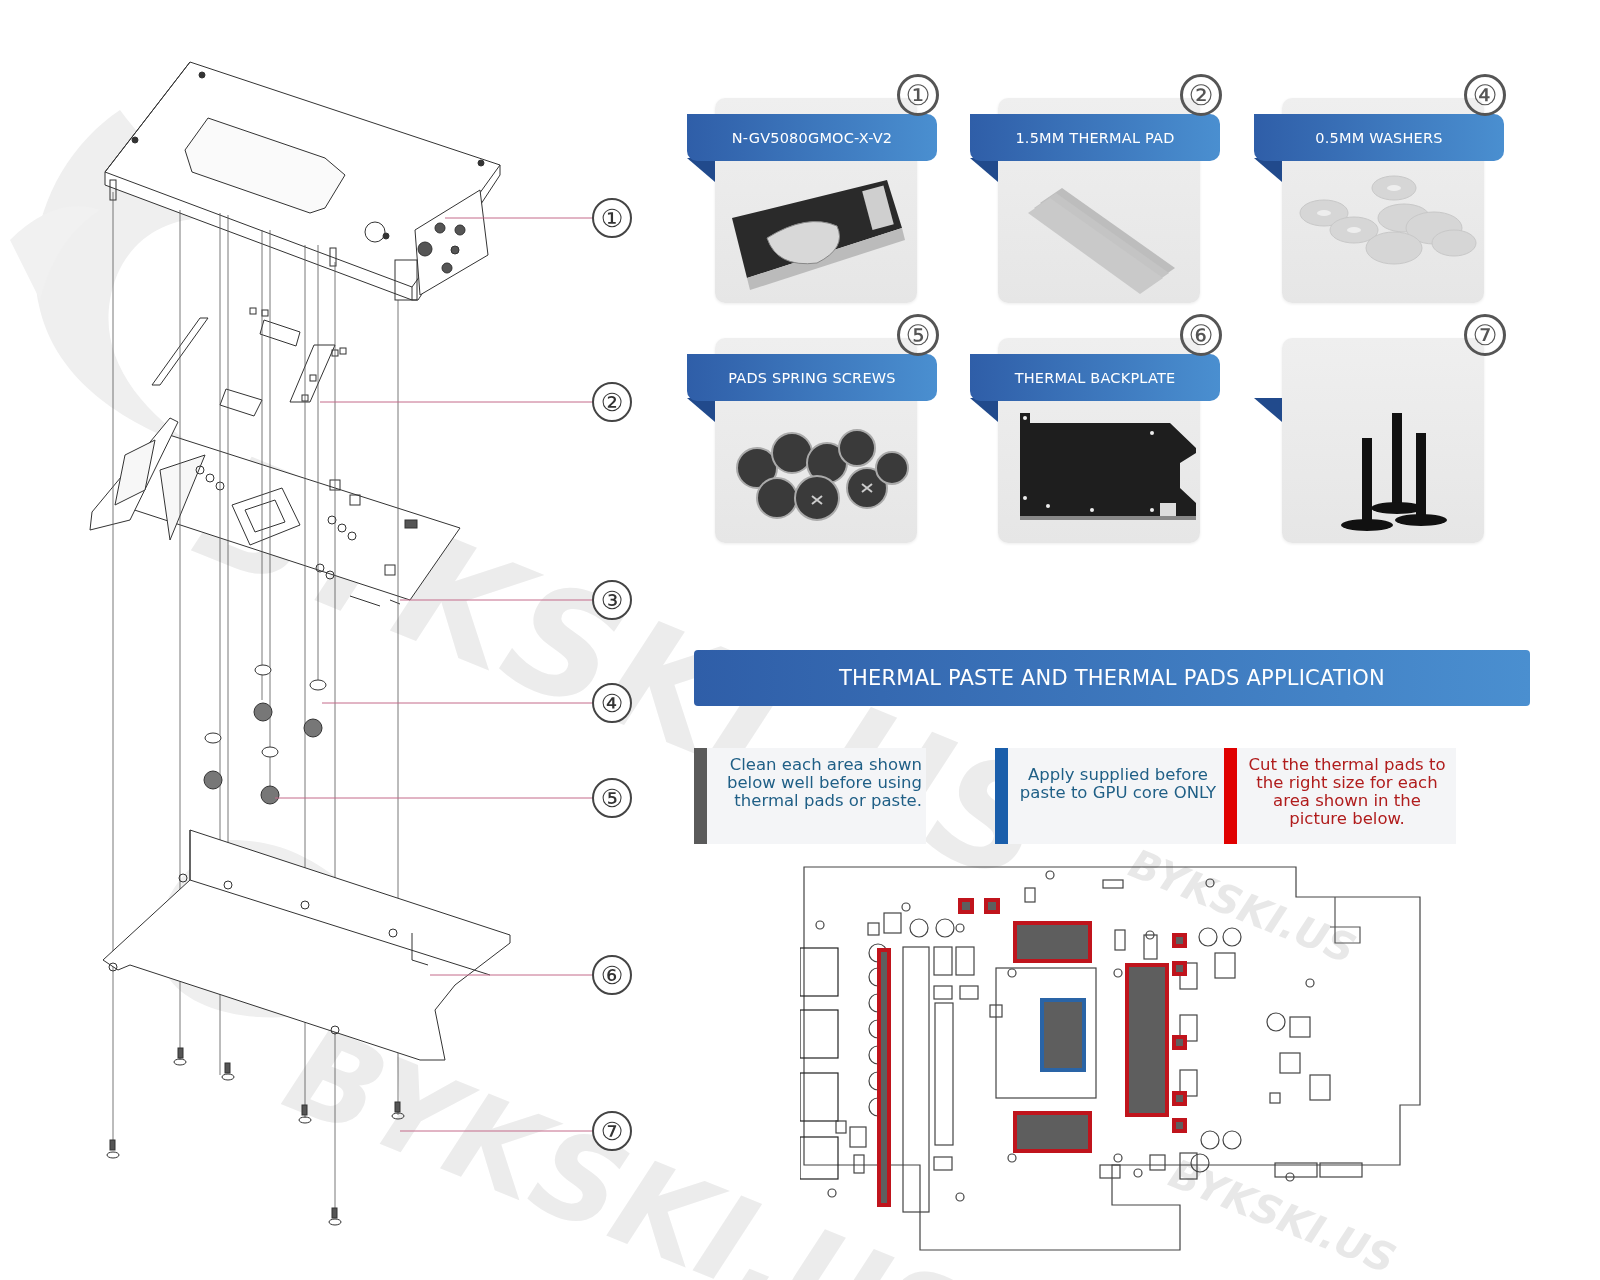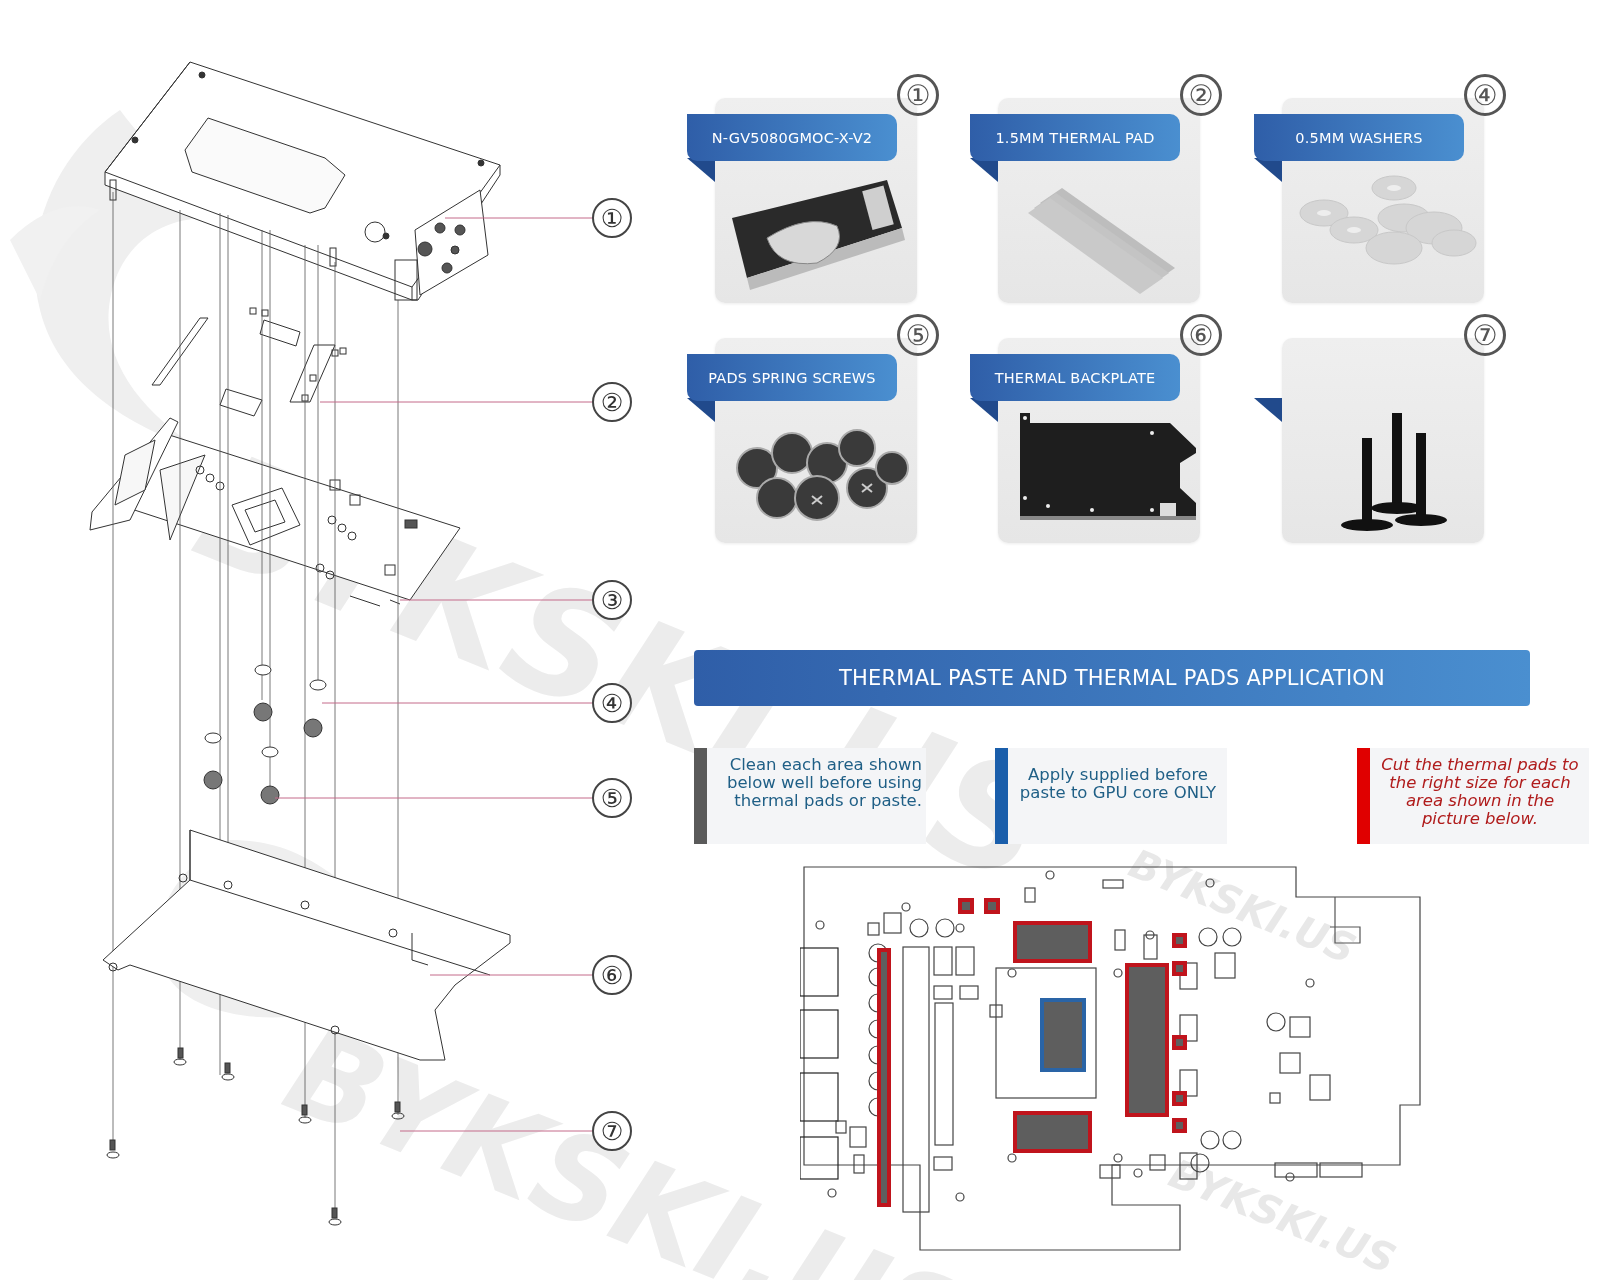--- a/index.html
+++ b/index.html
@@ -2,21 +2,21 @@
 <html><head>
 <meta charset="utf-8">
 <style>
   html,body{margin:0;padding:0;background:#ffffff;}
   body{width:1600px;height:1280px;position:relative;overflow:hidden;font-family:"Liberation Sans",sans-serif;}
   .wm{position:absolute;color:#ececec;font-family:"DejaVu Sans",sans-serif;font-weight:bold;font-style:italic;pointer-events:none;user-select:none;white-space:nowrap;}
   #exploded{position:absolute;left:0;top:0;width:660px;height:1280px;}
   .callout{position:absolute;width:40px;height:40px;border:2px solid #444;border-radius:50%;box-sizing:border-box;display:flex;align-items:center;justify-content:center;font-family:"DejaVu Sans",sans-serif;font-size:25px;color:#333;background:#fff;}
   .card{position:absolute;width:230px;height:205px;}
   .card .bg{position:absolute;left:28px;top:0;width:202px;height:205px;border-radius:10px;background:linear-gradient(180deg,#efefef,#e6e6e6);box-shadow:0 1px 3px rgba(0,0,0,.08);}
-  .card .ribbon{position:absolute;left:0;top:16px;width:210px;height:47px;border-radius:0 10px 10px 10px;background:linear-gradient(90deg,#2f5ea8,#4a8fd0);color:#fff;font-family:"DejaVu Sans",sans-serif;font-size:14.5px;display:flex;align-items:center;justify-content:center;letter-spacing:.2px;}
+  .card .ribbon{position:absolute;left:0;top:16px;width:250px;height:47px;border-radius:0 10px 10px 10px;background:linear-gradient(90deg,#2f5ea8,#4a8fd0);color:#fff;font-family:"DejaVu Sans",sans-serif;font-size:14.5px;display:flex;align-items:center;justify-content:center;letter-spacing:.2px;}
   .card .fold{position:absolute;left:0;top:60px;width:0;height:0;border-top:0 solid transparent;border-right:28px solid #214a8c;border-bottom:24px solid transparent;}
   .card .num{position:absolute;right:-22px;top:-24px;width:42px;height:42px;border:3px solid #555;border-radius:50%;box-sizing:border-box;display:flex;align-items:center;justify-content:center;font-family:"DejaVu Sans",sans-serif;font-size:28px;color:#555;background:transparent;}
   .card .img{position:absolute;left:30px;top:70px;width:198px;height:130px;}
   #section-banner{position:absolute;left:694px;top:650px;width:836px;height:56px;border-radius:4px;background:linear-gradient(90deg,#2f5ea8,#4a8fd0);color:#fff;font-family:"DejaVu Sans",sans-serif;font-size:21px;display:flex;align-items:center;justify-content:center;letter-spacing:.2px;}
   .note{position:absolute;top:748px;width:232px;height:96px;background:#f4f5f7;}
   .note .bar{position:absolute;left:0;top:0;width:13px;height:96px;}
   .note .txt{position:absolute;left:18px;right:4px;top:8px;font-family:"DejaVu Sans",sans-serif;font-size:16.5px;line-height:18px;text-align:center;}
   #pcb{position:absolute;left:800px;top:865px;width:625px;height:390px;}
 </style>
 </head>
@@ -278,21 +278,21 @@
 <div id="section-banner">THERMAL PASTE AND THERMAL PADS APPLICATION</div>
 
 <div class="note" style="left:694px;">
   <div class="bar" style="background:#5a5a5a;"></div>
   <div class="txt" style="color:#1f5f86;text-align:right;">Clean each area shown below well before using thermal pads or paste.</div>
 </div>
 <div class="note" style="left:995px;">
   <div class="bar" style="background:#1a5eab;"></div>
   <div class="txt" style="color:#1f5f86;top:18px;">Apply supplied before paste to GPU core ONLY</div>
 </div>
-<div class="note" style="left:1357px;font-style:italic;">
+<div class="note" style="left:1224px;">
   <div class="bar" style="background:#e00000;"></div>
   <div class="txt" style="color:#b01c1c;">Cut the thermal pads to the right size for each area shown in the picture below.</div>
 </div>
 
 <svg id="pcb" viewBox="0 0 625 390">
   <g fill="none" stroke="#444" stroke-width="1.2">
     <path d="M4 2 L496 2 L496 32 L620 32 L620 240 L600 240 L600 300 L312 300 L312 340 L380 340 L380 385 L120 385 L120 300 L4 300 Z"></path>
     <path d="M535 32 L535 78 L560 78 L560 62 L530 62" stroke="#555"></path>
 
     <g stroke="#222">

